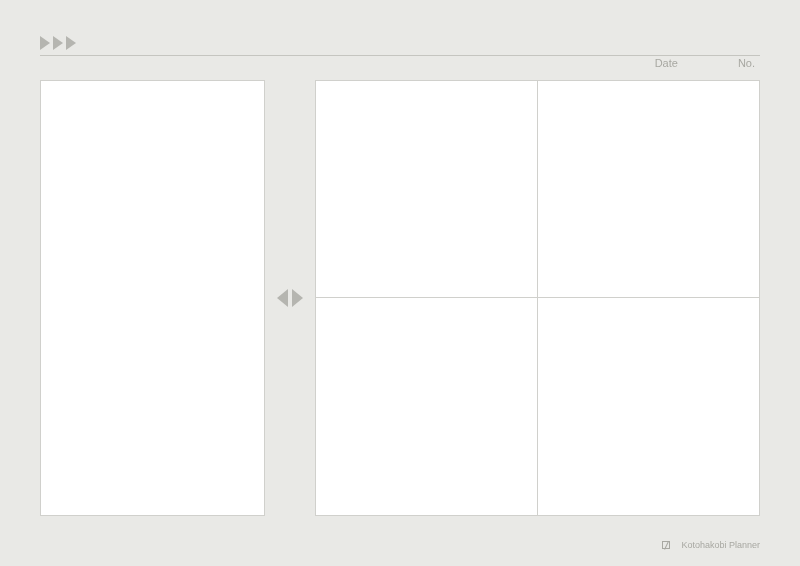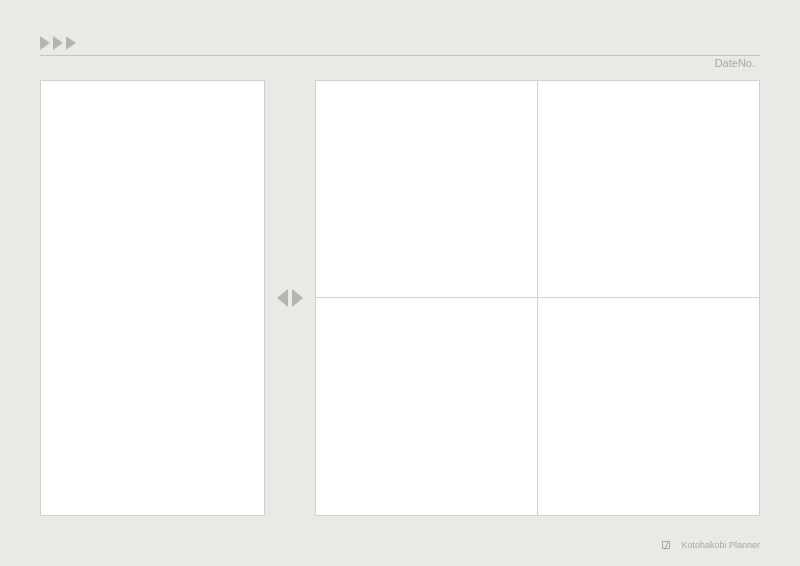--- a/index.html
+++ b/index.html
@@ -33,20 +33,21 @@
     }
     .triangle-right {
       width: 0;
       height: 0;
       border-top: 7px solid transparent;
       border-bottom: 7px solid transparent;
       border-left: 10px solid #b5b5b0;
     }
     .header-fields {
       display: flex;
+      gap: 60px;
       align-items: baseline;
       font-size: 11px;
       color: #a8a8a2;
       padding-right: 5px;
       text-align: right;
     }
     .date-field {
       display: flex;
       gap: 40px;
       align-items: baseline;

